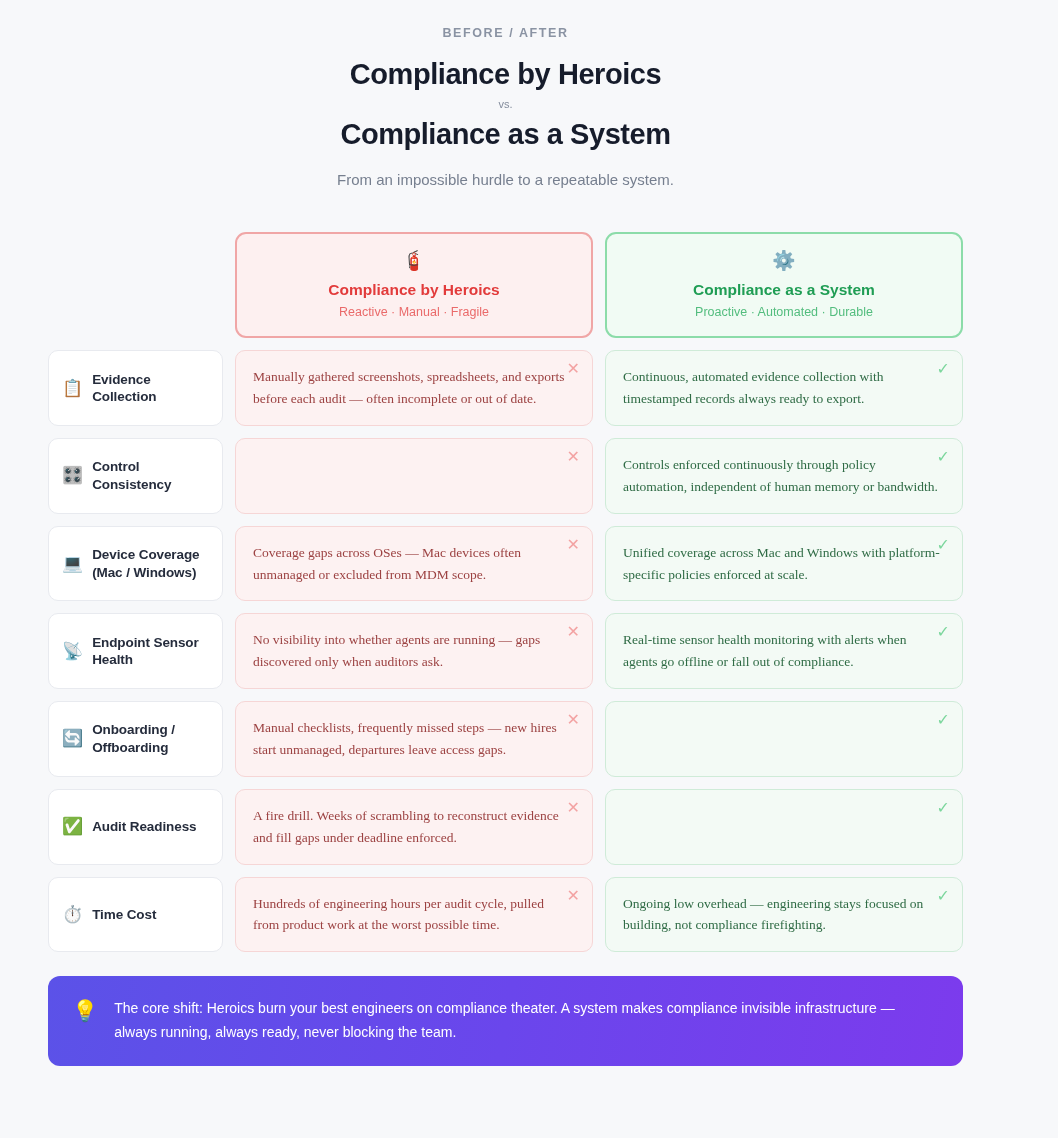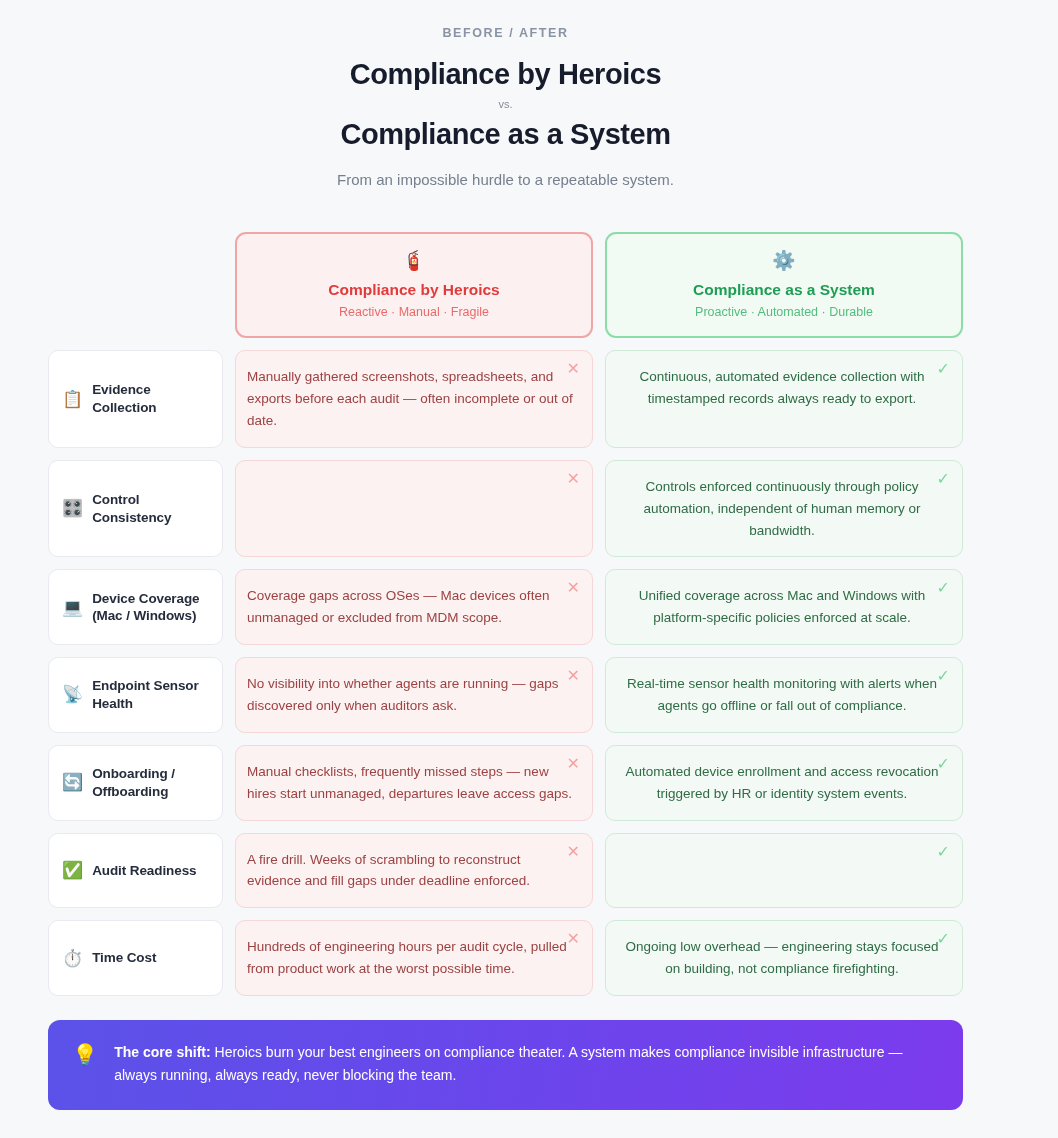--- a/index.html
+++ b/index.html
@@ -120,33 +120,33 @@
     font-size: 13.5px;
     font-weight: 700;
     color: #252C3C;
     line-height: 1.3;
     letter-spacing: -0.1px;
   }
 
   
   .cell {
     border-radius: 10px;
-    padding: 15px 11px;
+    padding: 15px 17px;
     position: relative;
     display: flex;
     align-items: flex-start;
+    font-family: Liberation Serif, serif;
   }
   .cell.bad {
     background: #FDF2F2;
     border: 1px solid #F6D6D6;
   }
   .cell.good {
     background: #F3FAF5;
     border: 1px solid #CFEBD8;
-    text-align: center;
   }
   .cell-text {
     font-size: 13.5px;
     line-height: 1.62;
     padding-right: 4px;
   }
   .cell.bad .cell-text { color: #9C4242; }
   .cell.good .cell-text { color: #2F6B45; }
 
   .mark {
@@ -174,21 +174,21 @@
     font-size: 21px;
     line-height: 1.25;
     flex: 0 0 auto;
     padding-top: 1px;
   }
   .banner-text {
     font-size: 14px;
     color: #FFFFFF;
     line-height: 1.68;
   }
-  .banner-text b { font-weight: 700; }
+  .banner-text b { font-weight: 400; }
 </style>
 </head>
 <body>
 
 <div class="page">
 
   <div class="header">
     <div class="eyebrow">BEFORE / AFTER</div>
     <h1 class="title-main">Compliance by Heroics</h1>
     <div class="title-vs">vs.</div>
@@ -261,21 +261,20 @@
       </div>
       <div class="row-label">
         <span class="row-label-icon">🔄</span>
         <span class="row-label-text">Onboarding / Offboarding</span>
       </div>
       <div class="cell bad">
         <span class="cell-text">Manual checklists, frequently missed steps — new hires start unmanaged, departures leave access gaps.</span>
         <span class="mark x">✕</span>
       </div>
       <div class="cell good">
-        <span class="cell-text">Automated device enrollment and access revocation triggered by HR or identity system events.</span>
         <span class="mark check">✓</span>
       </div>
       <div class="row-label">
         <span class="row-label-icon">✅</span>
         <span class="row-label-text">Audit Readiness</span>
       </div>
       <div class="cell bad">
         <span class="cell-text">A fire drill. Weeks of scrambling to reconstruct evidence and fill gaps under deadline enforced.</span>
         <span class="mark x">✕</span>
       </div>

